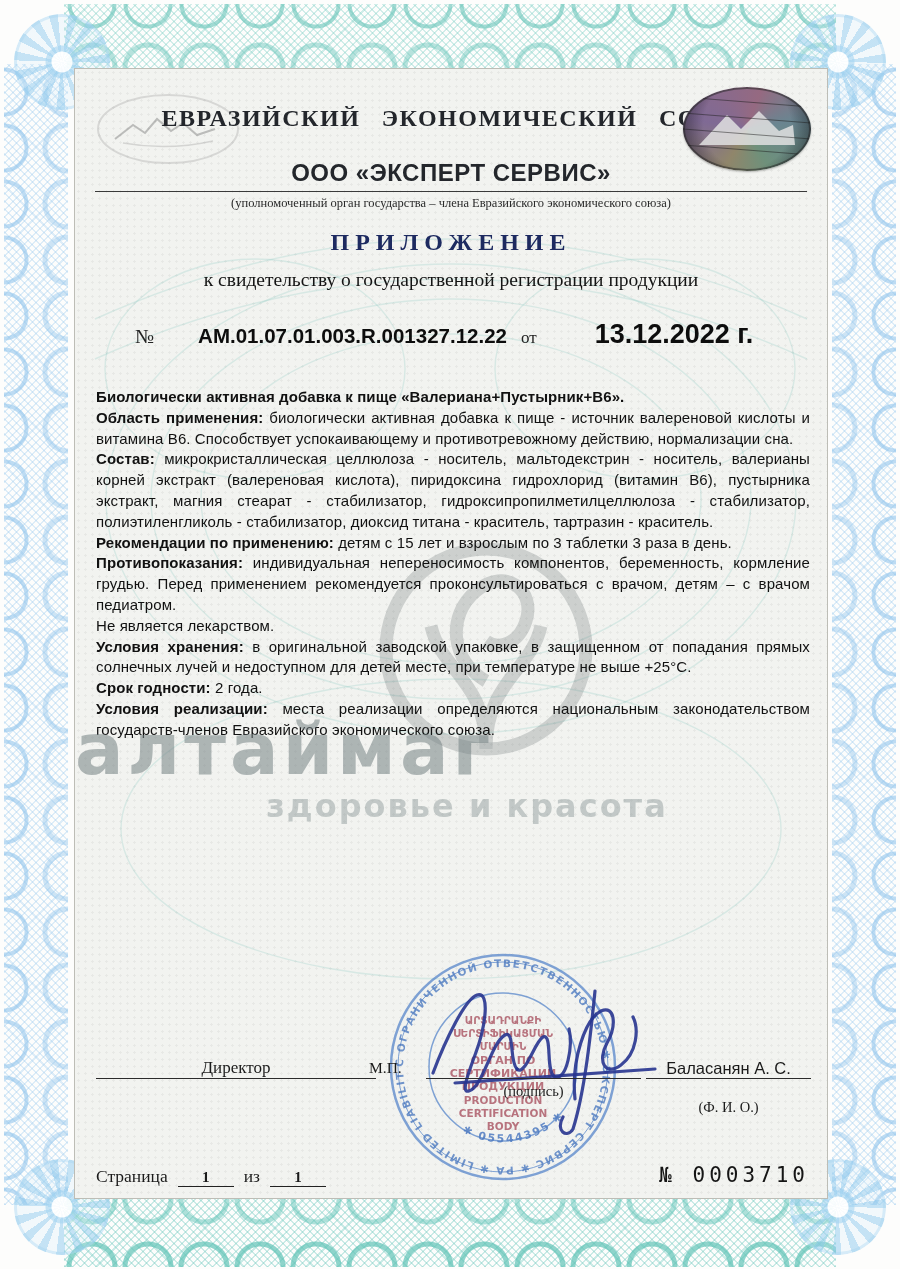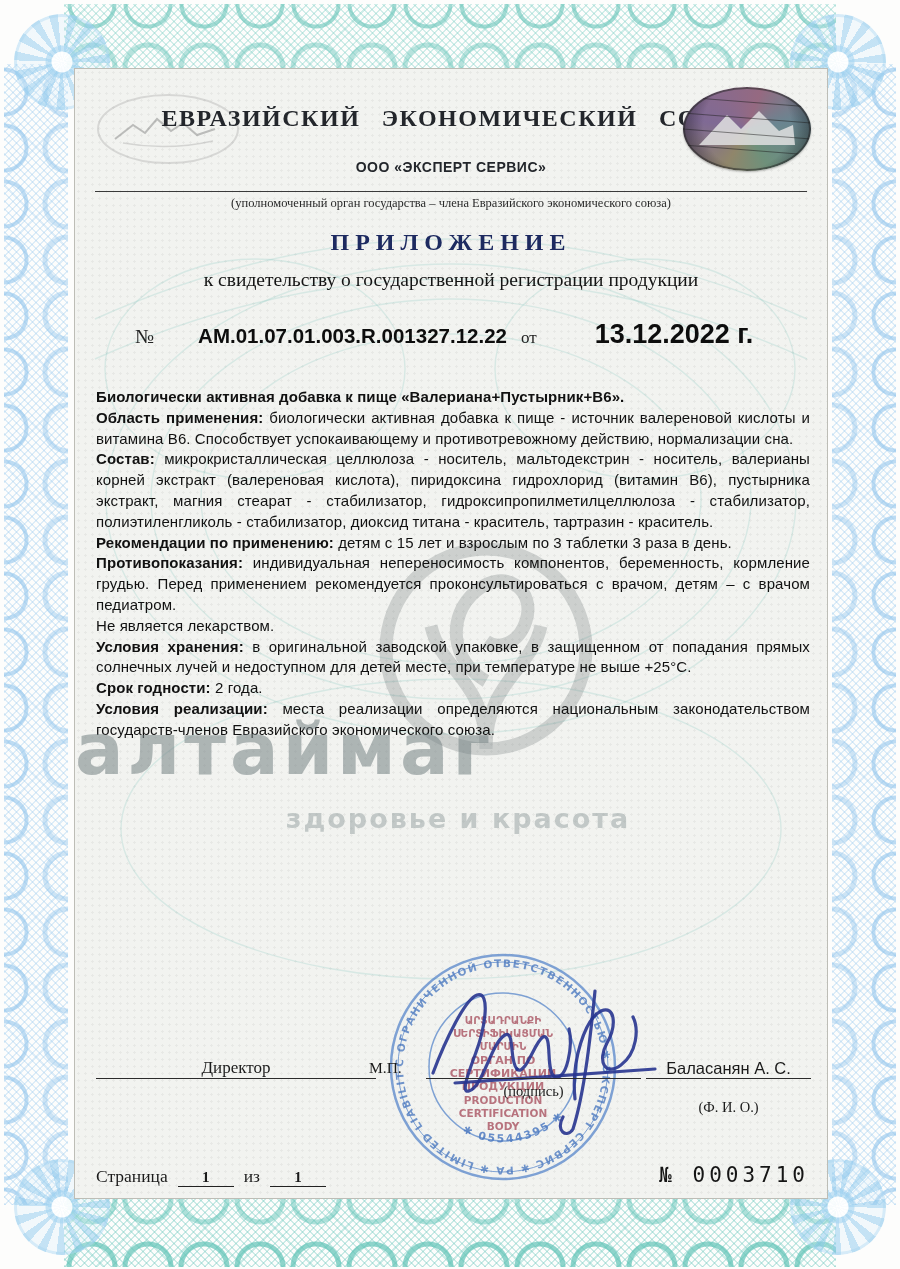--- a/index.html
+++ b/index.html
@@ -45,21 +45,21 @@
   
   .panel{position:absolute;left:74px;top:68px;width:752px;height:1129px;background:#f2f3f0;
     border:1px solid #bdbdb6;
     background-image:radial-gradient(rgba(90,90,90,.07) 1px, transparent 1.2px);
     background-size:7px 7px;}
   .guilloche-bg{position:absolute;inset:0;pointer-events:none;}
   
   .union-title{position:absolute;top:36px;left:0;width:100%;text-align:center;
     font-size:24px;font-weight:bold;letter-spacing:1.5px;word-spacing:14px;color:#23262b;}
   .org-name{position:absolute;top:90px;left:0;width:100%;text-align:center;
-    font-family:"Liberation Sans",sans-serif;font-size:14px;font-weight:bold;letter-spacing:.5px;color:#23262b;}
+    font-family:"Liberation Sans",sans-serif;font-size:24px;font-weight:bold;letter-spacing:.5px;color:#23262b;}
   .header-rule{position:absolute;top:122px;left:20px;width:712px;border-bottom:1.5px solid #3a3a3a;}
   .org-subtitle{position:absolute;top:127px;left:0;width:100%;text-align:center;font-size:12.5px;color:#2a2a2a;}
   .wm-oval{position:absolute;left:20px;top:22px;opacity:.75;}
   .hologram{position:absolute;right:16px;top:18px;width:128px;height:84px;border-radius:50%;
     background:
       conic-gradient(from 20deg, rgba(214,120,170,.55), rgba(120,190,220,.45) 60deg, rgba(130,210,160,.5) 130deg, rgba(230,200,120,.4) 190deg, rgba(170,120,220,.5) 260deg, rgba(214,120,170,.55) 360deg),
       radial-gradient(circle at 50% 45%, #6d6d6d 0 55%, #2f2f31 95%);
     background-blend-mode:overlay;box-shadow:0 0 0 2px rgba(40,40,40,.55) inset, 0 1px 2px rgba(0,0,0,.3);overflow:hidden;}
   .hologram svg{position:absolute;inset:0;}
   
@@ -75,23 +75,23 @@
   .body-text{position:absolute;top:318px;left:21px;width:714px;
     font-family:"Liberation Sans",sans-serif;font-size:15px;line-height:20.8px;
     text-align:justify;color:#111;letter-spacing:.1px;}
   .body-text p{margin:0;}
   .body-text .lbl{font-weight:bold;}
   
   .wm-logo{position:absolute;left:286px;top:462px;pointer-events:none;opacity:.5;}
   .wm-brand{position:absolute;top:638px;left:0;width:100%;text-align:left;pointer-events:none;
     font-family:"DejaVu Sans",sans-serif;font-weight:bold;font-size:72px;letter-spacing:4px;
     color:rgba(116,129,131,.55);}
-  .wm-tagline{position:absolute;top:718px;left:7px;width:100%;text-align:center;pointer-events:none;
-    font-family:"DejaVu Sans",sans-serif;font-weight:bold;font-size:27px;letter-spacing:2px;
-    color:rgba(136,148,148,.45);margin-top:16px;}
+  .wm-tagline{position:absolute;top:718px;left:16px;width:100%;text-align:center;pointer-events:none;
+    font-family:"DejaVu Sans",sans-serif;font-weight:bold;font-size:32px;letter-spacing:2px;
+    color:rgba(136,148,148,.45);}
   
   .stamp{position:absolute;left:303px;top:873px;width:250px;height:250px;opacity:.92;}
   .signature{position:absolute;left:350px;top:912px;width:250px;height:160px;}
   
   .sigline{position:absolute;border-bottom:1.5px solid #2b2b2b;display:flex;align-items:flex-end;justify-content:center;}
   .pos-line{left:21px;top:975px;width:280px;height:34px;font-size:17px;}
   .mp-label{position:absolute;left:294px;top:990px;font-size:15.5px;color:#1a1a1a;}
   .sig-line{left:351px;top:975px;width:215px;height:34px;}
   .name-line{left:571px;top:975px;width:165px;height:34px;font-family:"Liberation Sans",sans-serif;font-size:16.5px;}
   .sig-caption{position:absolute;left:351px;top:1014px;width:215px;text-align:center;font-size:14.5px;}

